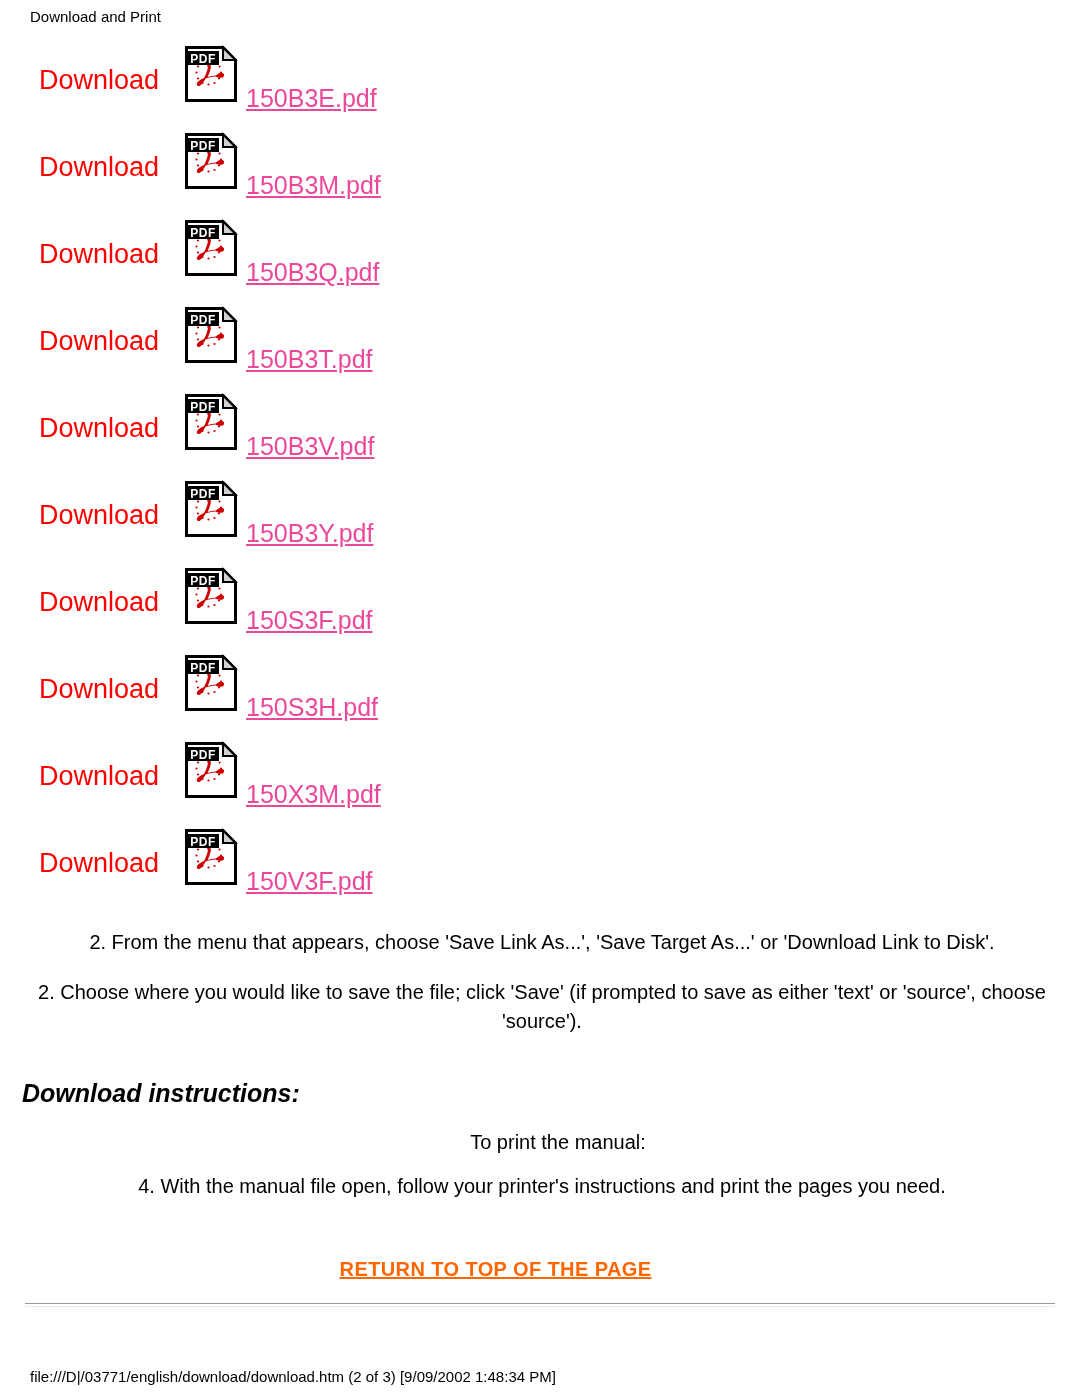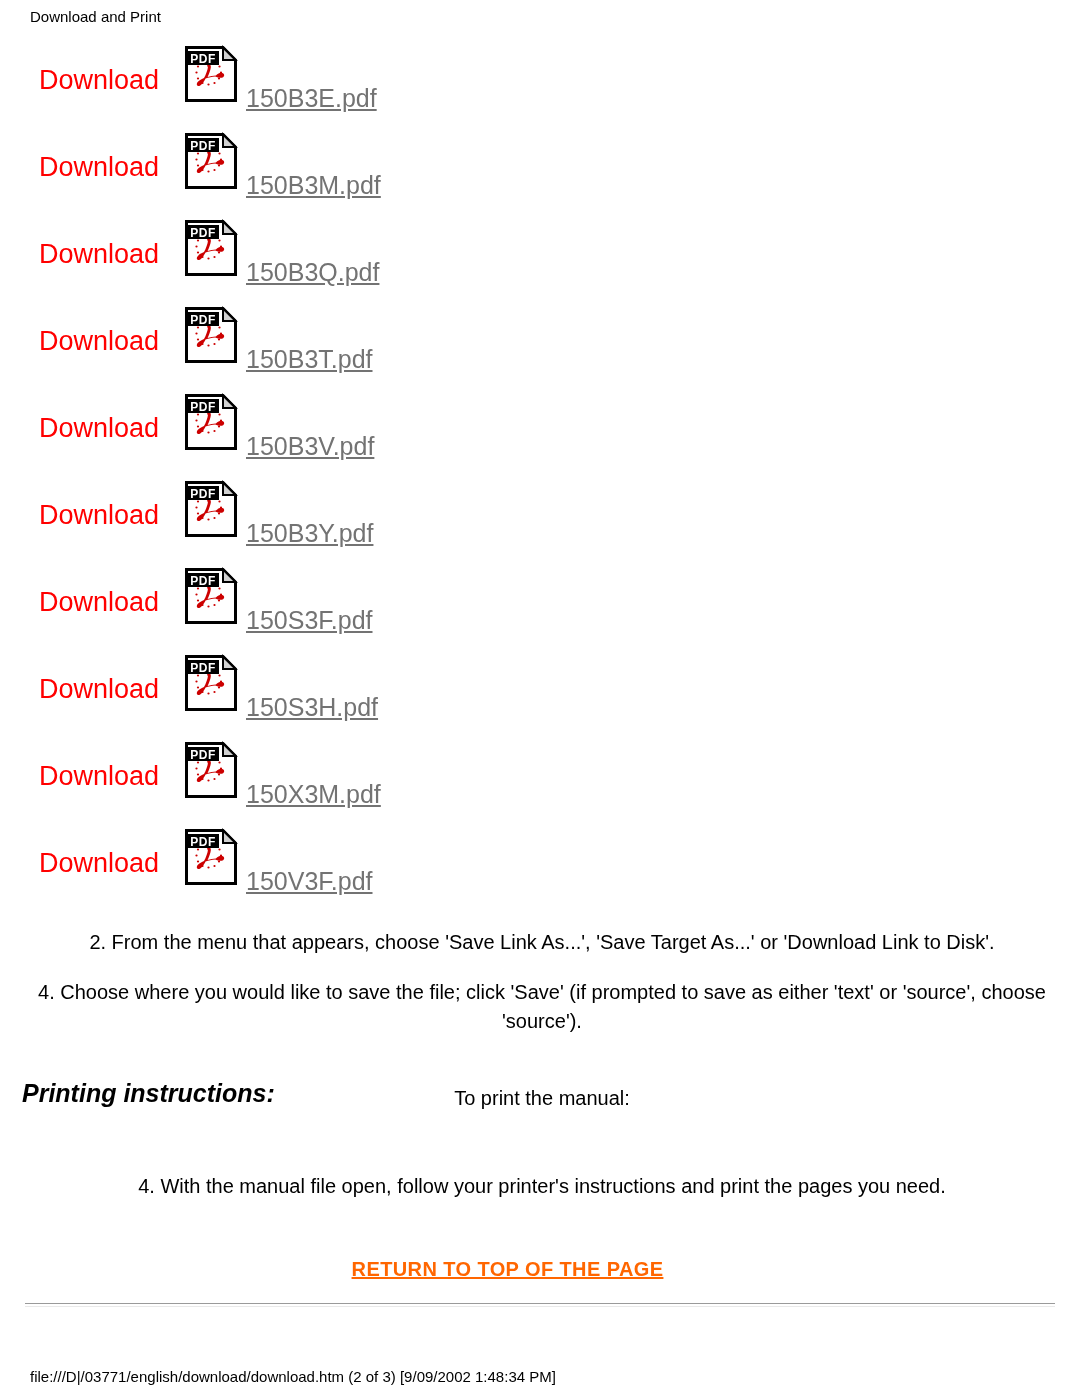--- a/index.html
+++ b/index.html
@@ -54,21 +54,21 @@
     top: 0px;
     width: 56px;
     height: 60px;
   }
   .dl-filename {
     position: absolute;
     left: 246px;
     top: 40px;
     font-size: 25px;
     line-height: 29px;
-    color: #737373;
+    color: #ec4899;
     text-decoration: underline;
     white-space: nowrap;
     cursor: pointer;
   }
 
   
   .pdficon { position: relative; width: 56px; height: 60px; }
   .pdficon svg { display: block; }
 
   
@@ -86,27 +86,27 @@
   .section-title {
     position: absolute;
     left: 22px;
     top: 1078px;
     font-size: 25px;
     line-height: 30px;
     font-weight: bold;
     font-style: italic;
     color: #000;
   }
-  .para-toprint { top: 1084px; width: 1040px; }
+  .para-toprint { top: 1128px; width: 1040px; margin-left: 16px; }
   .para-print-1 { top: 1172px; width: 1040px; }
 
   
   .return-top-wrap {
     position: absolute;
-    left: 16px;
+    left: 4px;
     top: 1258px;
     width: 983px;
     text-align: center;
   }
   .return-top {
     font-size: 20px;
     font-weight: bold;
     letter-spacing: 0.4px;
     color: #ff6600;
     text-decoration: underline;
@@ -389,23 +389,23 @@
               <circle cx="19.5" cy="18" r="1.1"></circle>
             </g>
             <rect x="4" y="7" width="32" height="14" fill="#000000"></rect>
             <text x="20" y="18.5" font-family="Liberation Sans, sans-serif" font-size="12" font-weight="bold" fill="#ffffff" text-anchor="middle" letter-spacing="0.5">PDF</text>
           </svg></span></span>
       <a class="dl-filename">150V3F.pdf</a>
     </div>
   </div>
 
 <div class="para para-2">2. From the menu that appears, choose 'Save Link As...', 'Save Target As...' or 'Download Link to Disk'.</div>
-<div class="para para-3">4. Choose where you would like to save the file; click 'Save' (if prompted to save as either 'text' or 'source', choose 'source').</div>
-
-<div class="section-title">Printing instructions:</div>
+<div class="para para-3">2. Choose where you would like to save the file; click 'Save' (if prompted to save as either 'text' or 'source', choose 'source').</div>
+
+<div class="section-title">Download instructions:</div>
 <div class="para para-toprint">To print the manual:</div>
 <div class="para para-print-1">4. With the manual file open, follow your printer's instructions and print the pages you need.</div>
 
 <div class="return-top-wrap">
   <span class="return-top">RETURN TO TOP OF THE PAGE</span>
 </div>
 
 <hr class="divider">
 
 <div class="footer-path">file:///D|/03771/english/download/download.htm (2 of 3) [9/09/2002 1:48:34 PM]</div>

